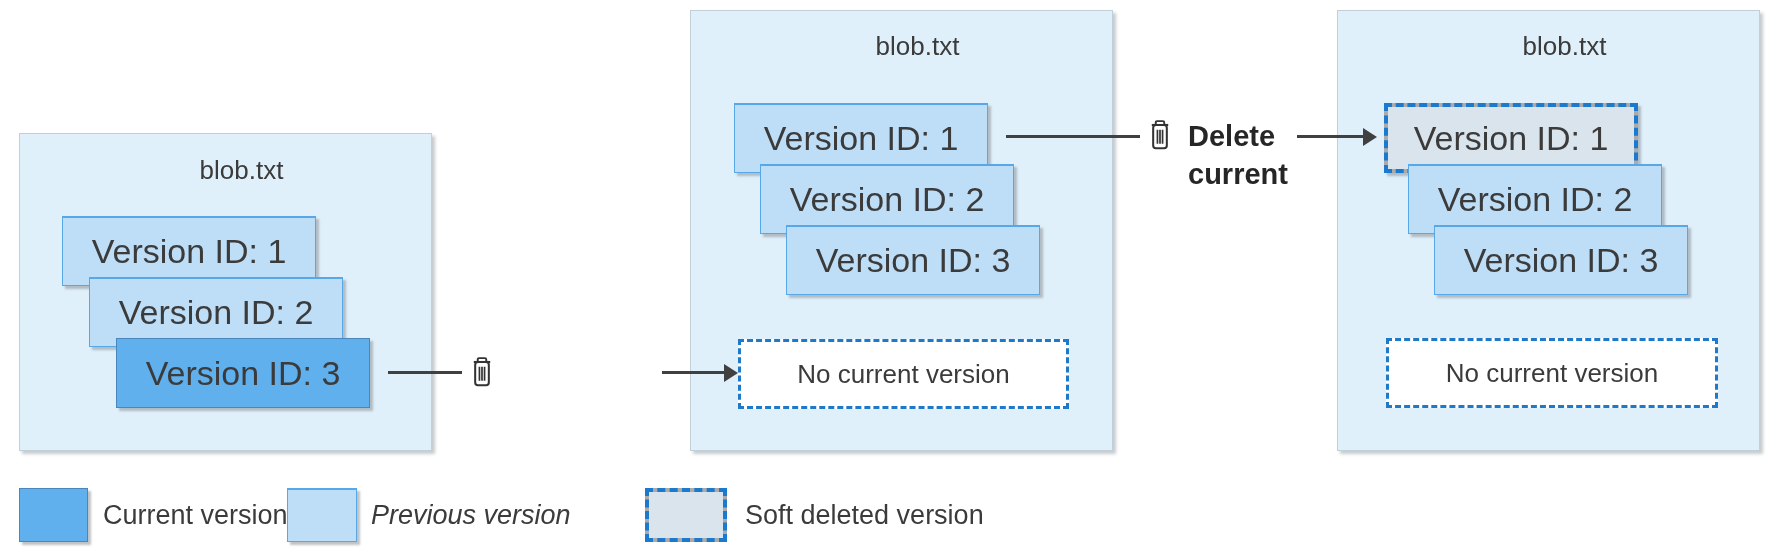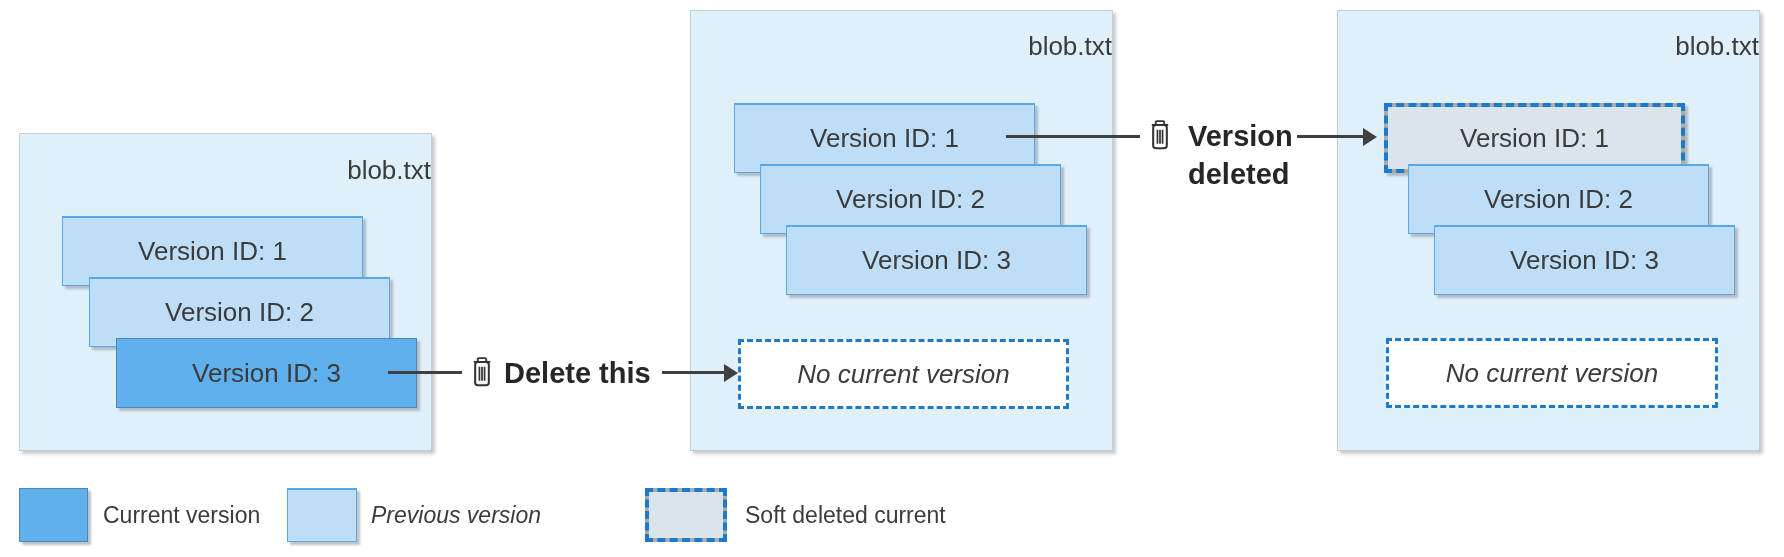--- a/index.html
+++ b/index.html
@@ -8,27 +8,27 @@
     font-family:"Liberation Sans","DejaVu Sans",sans-serif;
     color:var(--text,#3B3B3B);overflow:hidden;
   }
   .panel{
     position:absolute;background:var(--panel-bg,#DFF0FA);
     border:1px solid var(--panel-border,#C2CFD6);
     box-shadow:3px 3px 3px rgba(130,140,148,.45);
     box-sizing:border-box;
   }
   .ptitle{
-    position:absolute;left:0;width:100%;text-align:right;
-    font-size:26px;color:var(--text,#3B3B3B);
+    position:absolute;left:0;width:100%;text-align:center;
+    font-size:26px;color:var(--text,#3B3B3B);padding-left:16px;
   }
   .vbox{
-    position:absolute;width:301px;height:70px;box-sizing:border-box;
+    position:absolute;width:254px;height:70px;box-sizing:border-box;
     display:flex;align-items:center;justify-content:center;
-    font-size:26px;color:var(--text,#3B3B3B);
+    font-size:34px;color:var(--text,#3B3B3B);
     box-shadow:3px 3px 2px rgba(140,146,152,.55);
   }
   .vbox[data-state="previous"]{
     background:var(--previous-fill,#BEDDF6);
     border:1px solid var(--previous-border,#58A7E6);
     border-top-width:2px;
   }
   .vbox[data-state="current"]{
     background:var(--current-fill,#60B0EE);
     border:1px solid var(--current-border,#4A86BC);
@@ -36,21 +36,21 @@
   .vbox[data-state="soft-deleted"]{
     background:var(--soft-fill,#DAE4ED);
     border:4px solid var(--soft-border-gray,#ABABAB);
     outline:4px dashed var(--soft-border-blue,#1B79CE);
     outline-offset:-4px;
   }
   .nocur{
     position:absolute;box-sizing:border-box;background:#fff;
     border:3px dashed var(--dashed-border,#1E79C8);
     display:flex;align-items:center;justify-content:center;
-    font-size:26px;font-style:italic;color:var(--text,#3B3B3B);
+    font-size:26px;color:var(--text,#3B3B3B);
   }
   .hline{position:absolute;height:3px;background:var(--arrow,#404040);}
   .ahead{
     position:absolute;width:0;height:0;
     border-top:9px solid transparent;border-bottom:9px solid transparent;
     border-left:14px solid var(--arrow,#404040);
   }
   .action{
     position:absolute;font-size:29px;font-weight:bold;line-height:38px;
     color:var(--label-text,#262626);white-space:nowrap;
@@ -66,21 +66,21 @@
     background:var(--previous-fill,#BEDDF6);
     border:1px solid var(--previous-border,#58A7E6);border-top-width:2px;
     box-shadow:3px 3px 2px rgba(140,146,152,.55);
   }
   .lswatch.soft{
     background:var(--soft-fill,#DAE4ED);
     border:4px solid var(--soft-border-gray,#ABABAB);
     outline:4px dashed var(--soft-border-blue,#1B79CE);
     outline-offset:-4px;
   }
-  .llabel{position:absolute;font-size:23px;line-height:28px;color:var(--text,#3B3B3B);white-space:nowrap;}
+  .llabel{position:absolute;font-size:27px;line-height:28px;color:var(--text,#3B3B3B);white-space:nowrap;}
 </style>
 </head>
 <body>
 
 <div class="canvas" style="--panel-bg: #DFF0FA; --panel-border: #C2CFD6; --previous-fill: #BEDDF6; --previous-border: #58A7E6; --current-fill: #60B0EE; --current-border: #4A86BC; --soft-fill: #DAE4ED; --soft-border-gray: #ABABAB; --soft-border-blue: #1B79CE; --dashed-border: #1E79C8; --arrow: #404040; --text: #3B3B3B; --label-text: #262626;">
 
   <section class="panel" style="left:19px;top:133px;width:413px;height:318px;">
     <div class="ptitle" style="top:21px;">blob.txt</div>
     <div class="vbox" style="left:42px;top:82px;" data-state="previous">Version ID: 1</div>
     <div class="vbox" style="left:69px;top:143px;" data-state="previous">Version ID: 2</div>
@@ -104,41 +104,40 @@
   </section>
 
   <div class="hline" style="left:388px;top:371px;width:74px;"></div>
   <svg class="trash" style="left:469px;top:356px;" viewBox="0 0 24 30">
     <path d="M8 5 V3.4 Q8 2 9.3 2 H14.7 Q16 2 16 3.4 V5" fill="none" stroke="#333" stroke-width="1.8"></path>
     <path d="M4.3 5.6 H19.7" fill="none" stroke="#333" stroke-width="1.9"></path>
     <rect x="5.6" y="5.6" width="12.8" height="21.8" rx="2.6" fill="none" stroke="#333" stroke-width="1.9"></rect>
     <path d="M9.6 10 V23.2 M12 10 V23.2 M14.4 10 V23.2" fill="none" stroke="#333" stroke-width="1.6"></path>
   </svg>
   <div class="action" style="left:504px;top:354px;">
-    <div>Delete this</div>
   </div>
   <div class="hline" style="left:662px;top:371px;width:62px;"></div>
   <div class="ahead" style="left:724px;top:363.5px;"></div>
 
   <div class="hline" style="left:1006px;top:135px;width:134px;"></div>
   <svg class="trash" style="left:1147px;top:119px;" viewBox="0 0 24 30">
     <path d="M8 5 V3.4 Q8 2 9.3 2 H14.7 Q16 2 16 3.4 V5" fill="none" stroke="#333" stroke-width="1.8"></path>
     <path d="M4.3 5.6 H19.7" fill="none" stroke="#333" stroke-width="1.9"></path>
     <rect x="5.6" y="5.6" width="12.8" height="21.8" rx="2.6" fill="none" stroke="#333" stroke-width="1.9"></rect>
     <path d="M9.6 10 V23.2 M12 10 V23.2 M14.4 10 V23.2" fill="none" stroke="#333" stroke-width="1.6"></path>
   </svg>
   <div class="action" style="left:1188px;top:117px;">
-    <div>Version</div>
-    <div>deleted</div>
+    <div>Delete</div>
+    <div>current</div>
   </div>
   <div class="hline" style="left:1297px;top:135px;width:66px;"></div>
   <div class="ahead" style="left:1363px;top:127.5px;"></div>
 
   <div>
     <div class="lswatch current" style="left:19px;top:488px;width:69px;"></div>
     <div class="llabel" style="left:103px;top:501px;">Current version</div>
     <div class="lswatch previous" style="left:287px;top:488px;width:70px;"></div>
     <div class="llabel" style="left:371px;top:501px;font-style:italic;">Previous version</div>
     <div class="lswatch soft" style="left:645px;top:488px;width:82px;"></div>
-    <div class="llabel" style="left:745px;top:501px;">Soft deleted current</div>
+    <div class="llabel" style="left:745px;top:501px;">Soft deleted version</div>
   </div>
 
 </div>
 
 </body></html>

